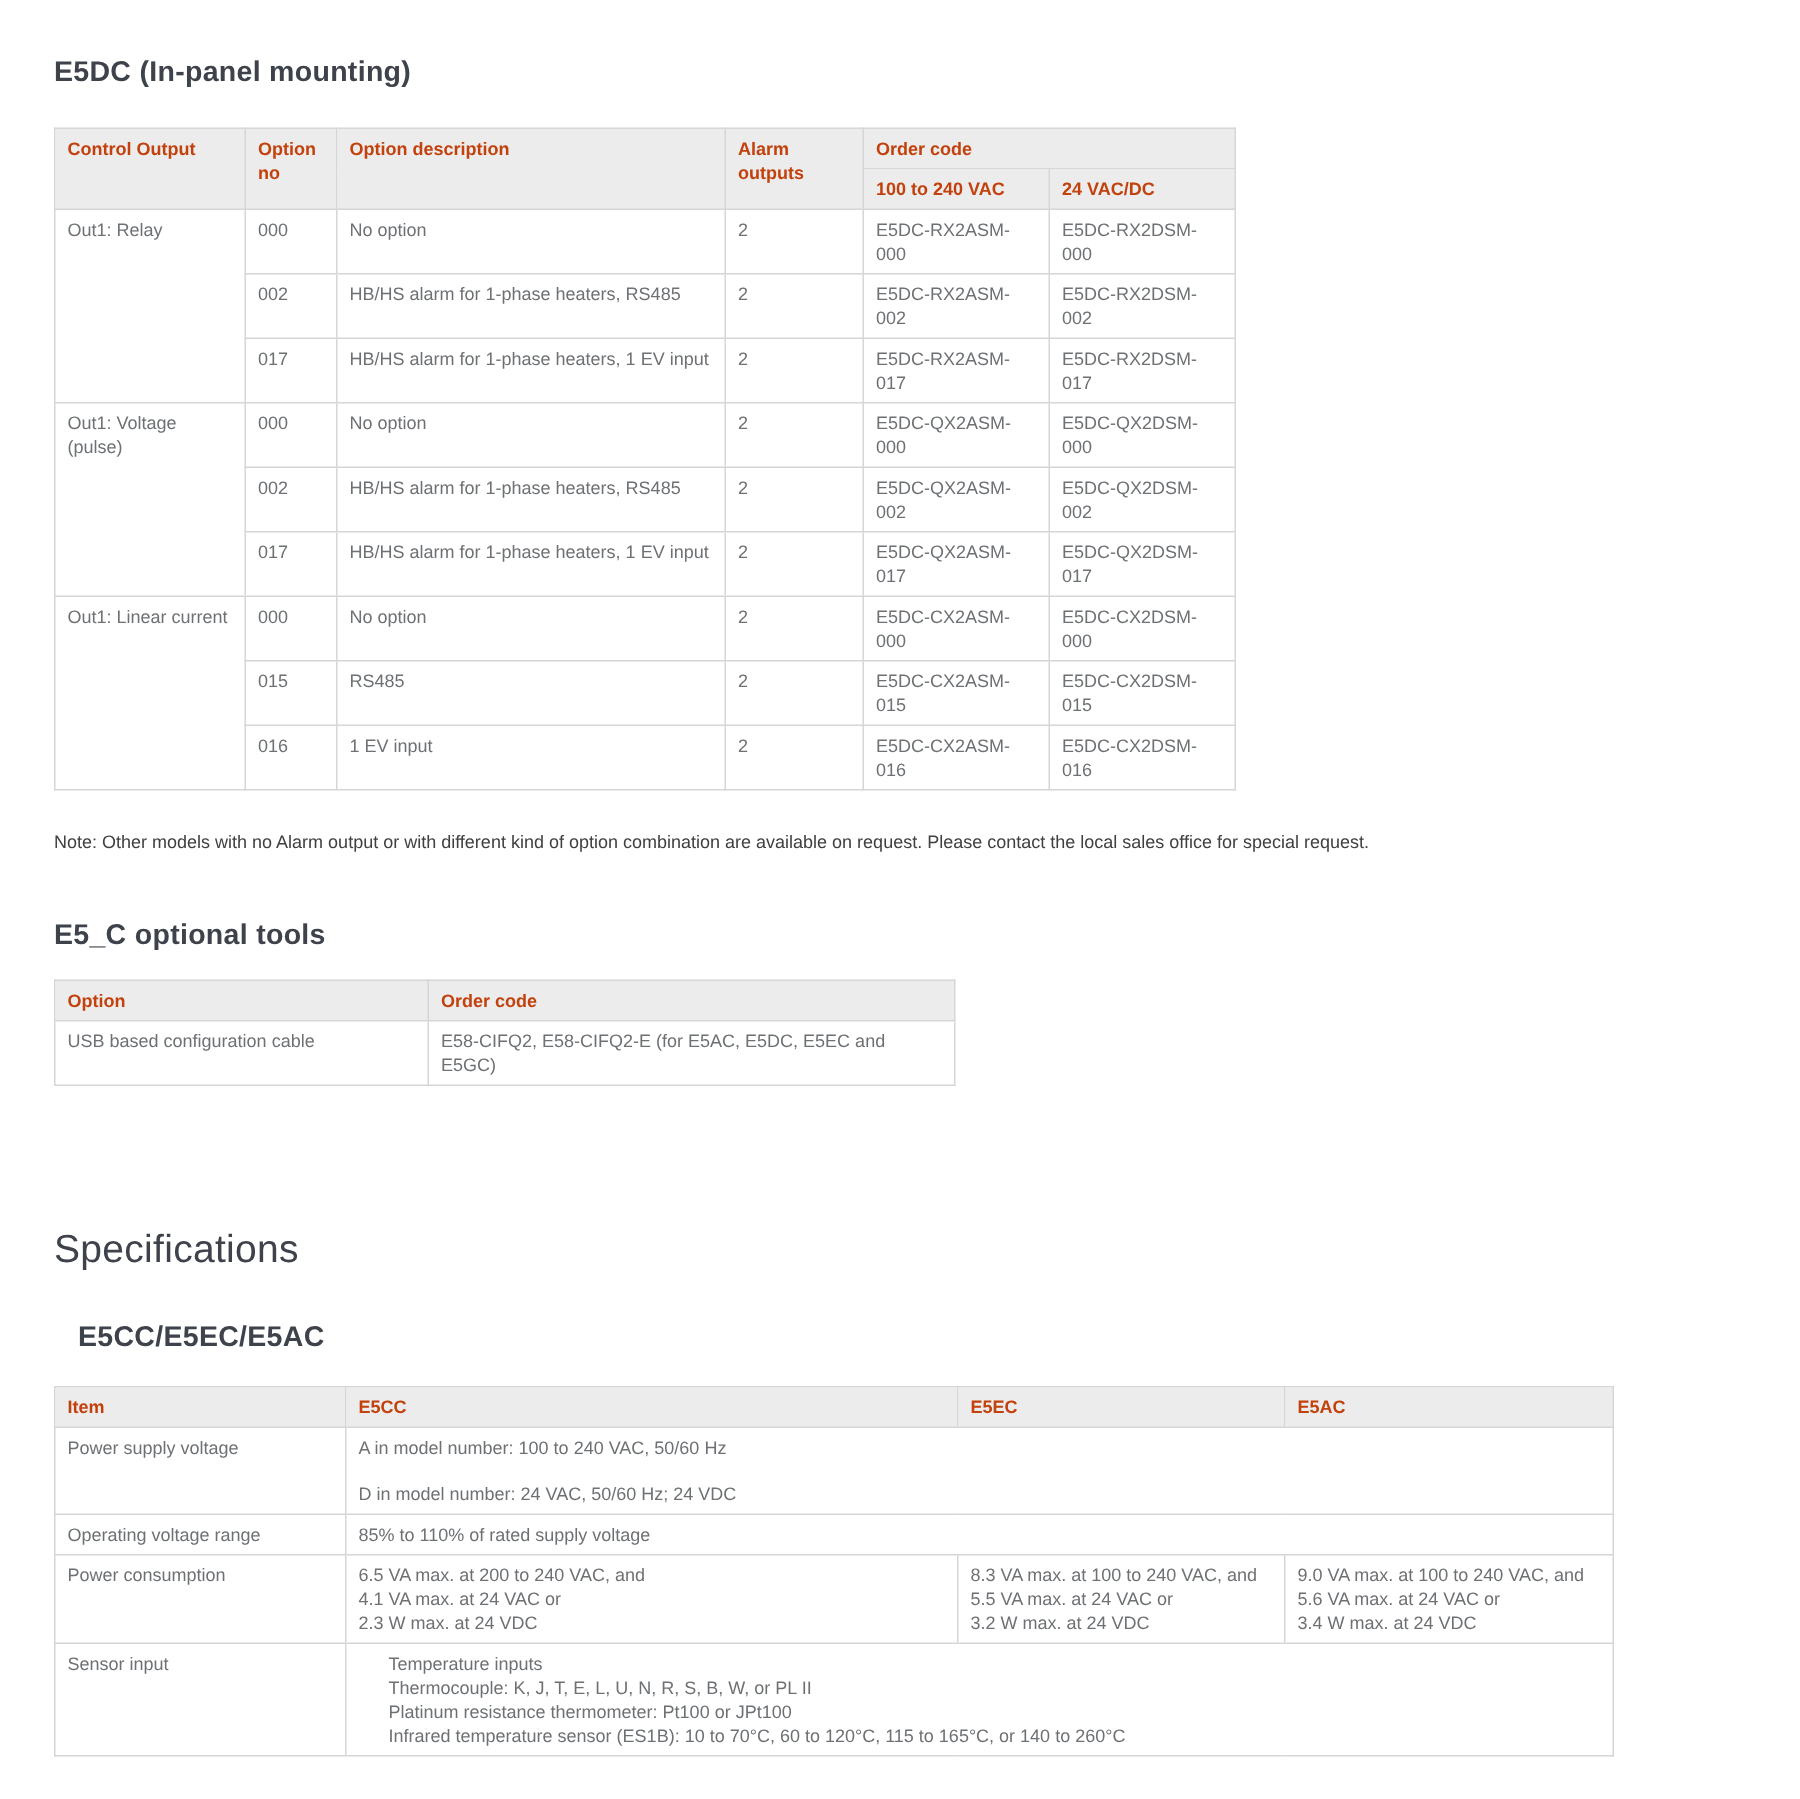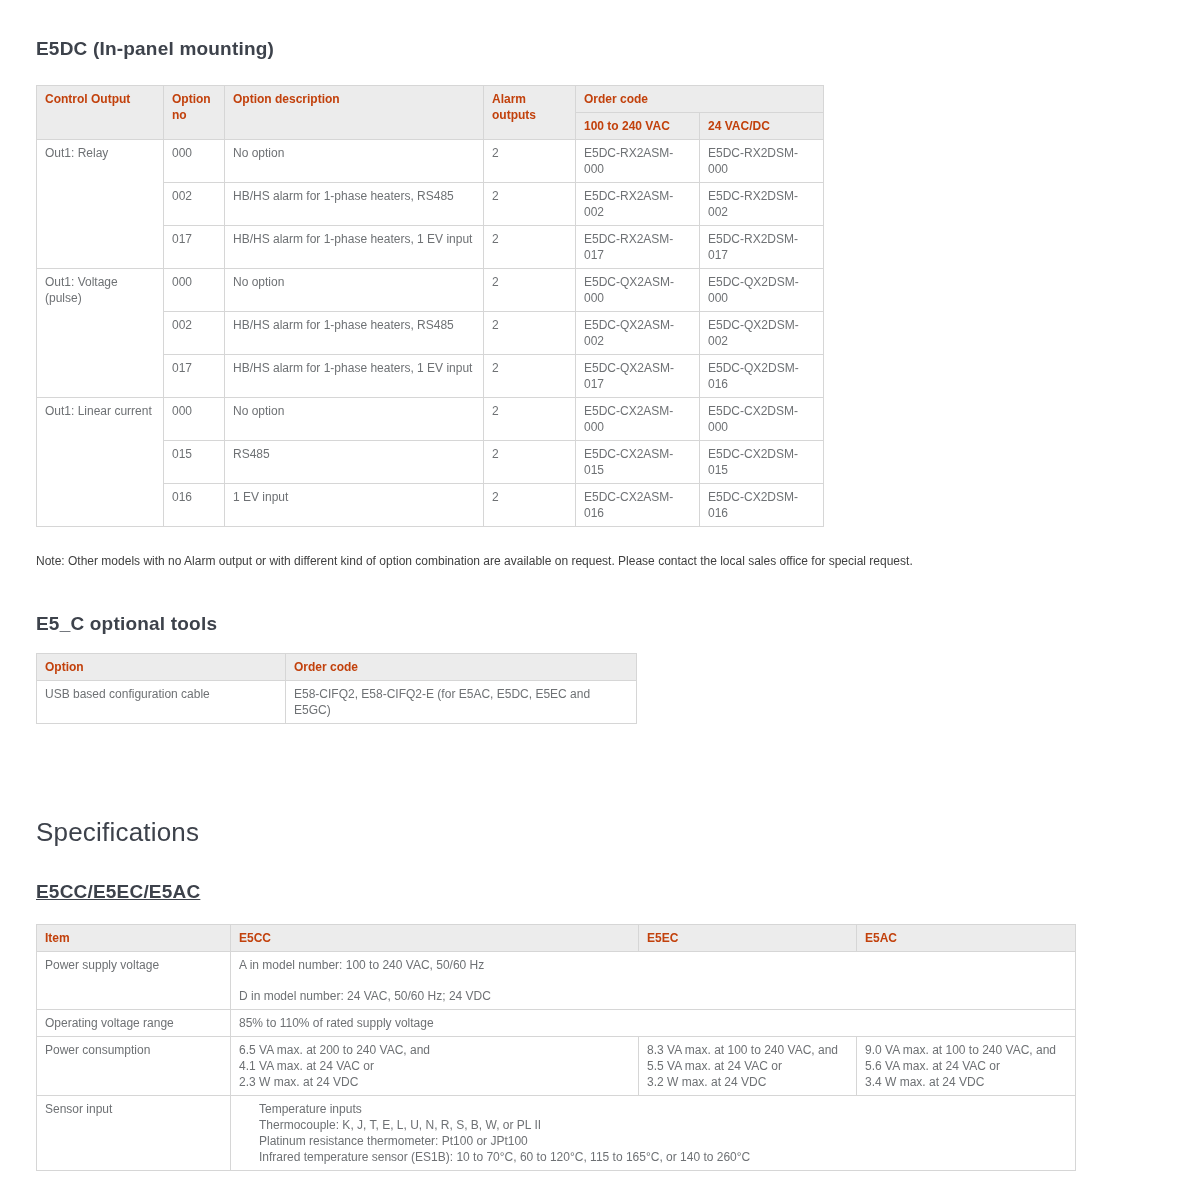--- a/index.html
+++ b/index.html
@@ -25,21 +25,21 @@
   }
   h3.section-heading {
     font-size: 19px;
     font-weight: 700;
     color: #3d424b;
     line-height: 22px;
     letter-spacing: 0.2px;
   }
   h3.first { margin: 0 0 25px 0; }
   h3.second { margin: 44px 17px 18px 0; }
-  h3.sub { margin: 34px 0 21px 0; text-decoration: underline; }
+  h3.sub { margin: 34px 0 21px 16px; }
 
   table {
     border-collapse: collapse;
     table-layout: fixed;
     font-size: 12px;
     line-height: 16px;
   }
   th, td {
     border: 1px solid #d6d6d6;
     padding: 5px 8px;
@@ -133,21 +133,21 @@
         <td>HB/HS alarm for 1-phase heaters, RS485</td>
         <td>2</td>
         <td>E5DC-QX2ASM-002</td>
         <td>E5DC-QX2DSM-002</td>
       </tr>
       <tr>
         <td>017</td>
         <td>HB/HS alarm for 1-phase heaters, 1 EV input</td>
         <td>2</td>
         <td>E5DC-QX2ASM-017</td>
-        <td>E5DC-QX2DSM-016</td>
+        <td>E5DC-QX2DSM-017</td>
       </tr>
       <tr>
         <td rowspan="3">Out1: Linear current</td>
         <td>000</td>
         <td>No option</td>
         <td>2</td>
         <td>E5DC-CX2ASM-000</td>
         <td>E5DC-CX2DSM-000</td>
       </tr>
       <tr>

